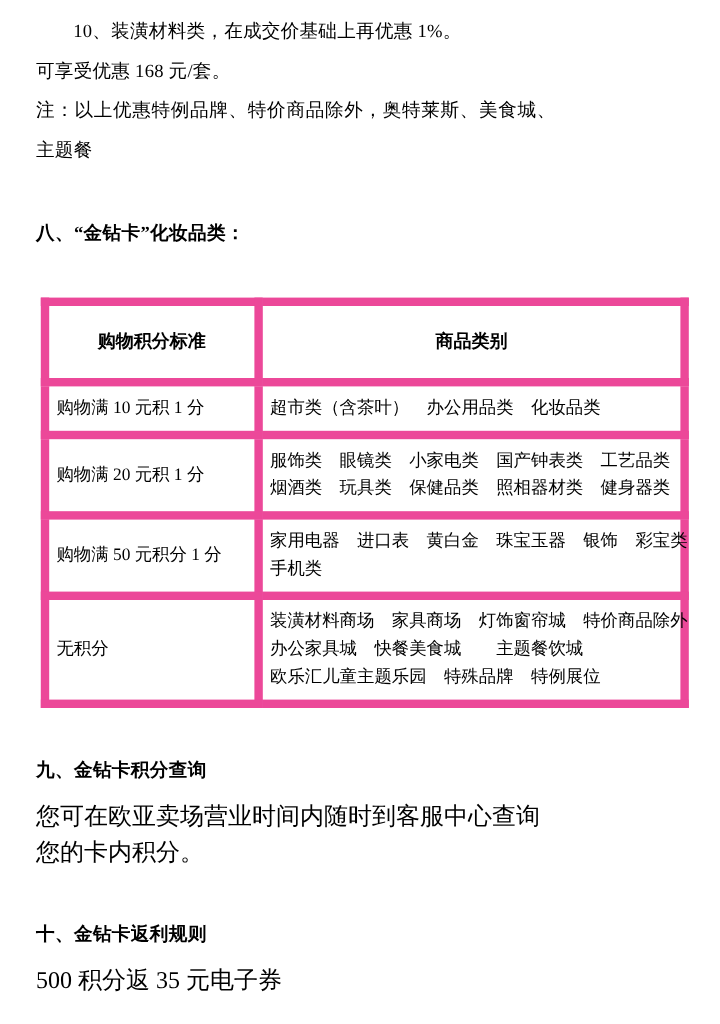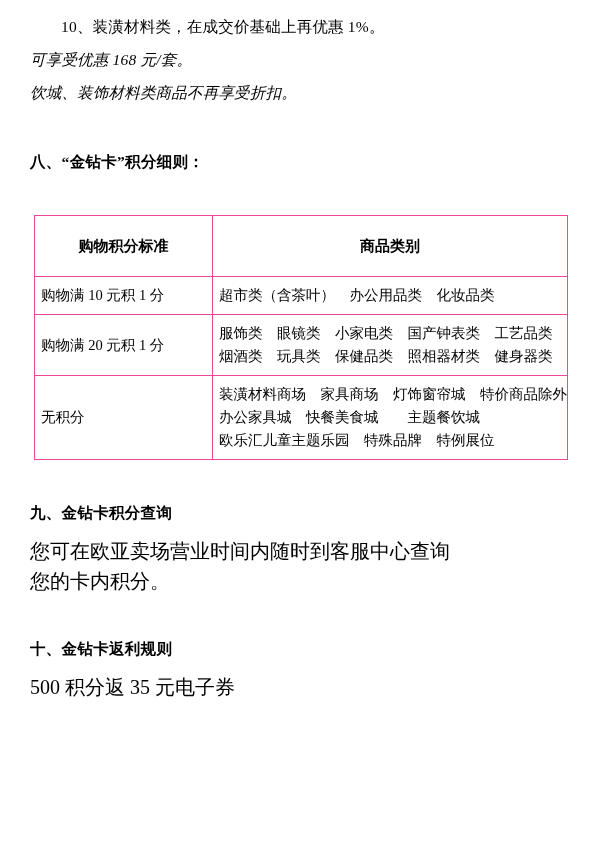--- a/index.html
+++ b/index.html
@@ -27,21 +27,20 @@
   .para {
     font-size: 15.5px;
     line-height: 33px;
     text-align: justify;
     margin: 0;
     text-indent: 2em;
     letter-spacing: 0.2px;
   }
   .para.noindent {
     text-indent: 0;
-    font-style: italic;
   }
 
   
   .heading {
     font-size: 15.5px;
     font-weight: bold;
     line-height: 30px;
     margin: 0;
     letter-spacing: 0.3px;
   }
@@ -50,21 +49,21 @@
 
   
   .points-table {
     border-collapse: collapse;
     width: 533px;
     margin: 0 auto 0 4px;
     table-layout: fixed;
   }
   .points-table th,
   .points-table td {
-    border: 1px solid #ec4899;
+    border: 7px solid #ec4899;
     padding: 7px 6px;
     font-size: 14.5px;
     line-height: 23px;
     vertical-align: middle;
   }
   .points-table th {
     font-weight: bold;
     text-align: center;
     height: 46px;
     font-size: 15px;
@@ -90,25 +89,25 @@
     margin: 0;
   }
 </style>
 </head>
 <body>
 
 <div class="page">
 
   <p class="para">10、装潢材料类，在成交价基础上再优惠 1%。</p>
   <p class="para noindent">可享受优惠 168 元/套。</p>
-  <p class="para noindent">饮城、装饰材料类商品不再享受折扣。</p>
+  <p class="para noindent">注：以上优惠特例品牌、特价商品除外，奥特莱斯、美食城、主题餐</p>
 
   <div class="spacer-lg"></div>
 
-  <h2 class="heading">八、“金钻卡”积分细则：</h2>
+  <h2 class="heading">八、“金钻卡”化妆品类：</h2>
 
   <div class="spacer-lg"></div>
 
   <table class="points-table">
     <colgroup>
       <col class="col-standard">
       <col class="col-category">
     </colgroup>
     <thead>
       <tr>
@@ -124,20 +123,27 @@
         </td>
       </tr>
       <tr>
         <td class="cell-center">购物满 20 元积 1 分</td>
         <td class="cell-left">
           <span class="cell-line">服饰类　眼镜类　小家电类　国产钟表类　工艺品类</span>
           <span class="cell-line">烟酒类　玩具类　保健品类　照相器材类　健身器类</span>
         </td>
       </tr>
       <tr>
+        <td class="cell-center">购物满 50 元积分 1 分</td>
+        <td class="cell-left">
+          <span class="cell-line">家用电器　进口表　黄白金　珠宝玉器　银饰　彩宝类</span>
+          <span class="cell-line">手机类</span>
+        </td>
+      </tr>
+      <tr>
         <td class="cell-center">无积分</td>
         <td class="cell-left">
           <span class="cell-line">装潢材料商场　家具商场　灯饰窗帘城　特价商品除外</span>
           <span class="cell-line">办公家具城　快餐美食城　　主题餐饮城</span>
           <span class="cell-line">欧乐汇儿童主题乐园　特殊品牌　特例展位</span>
         </td>
       </tr>
     </tbody>
   </table>
 

